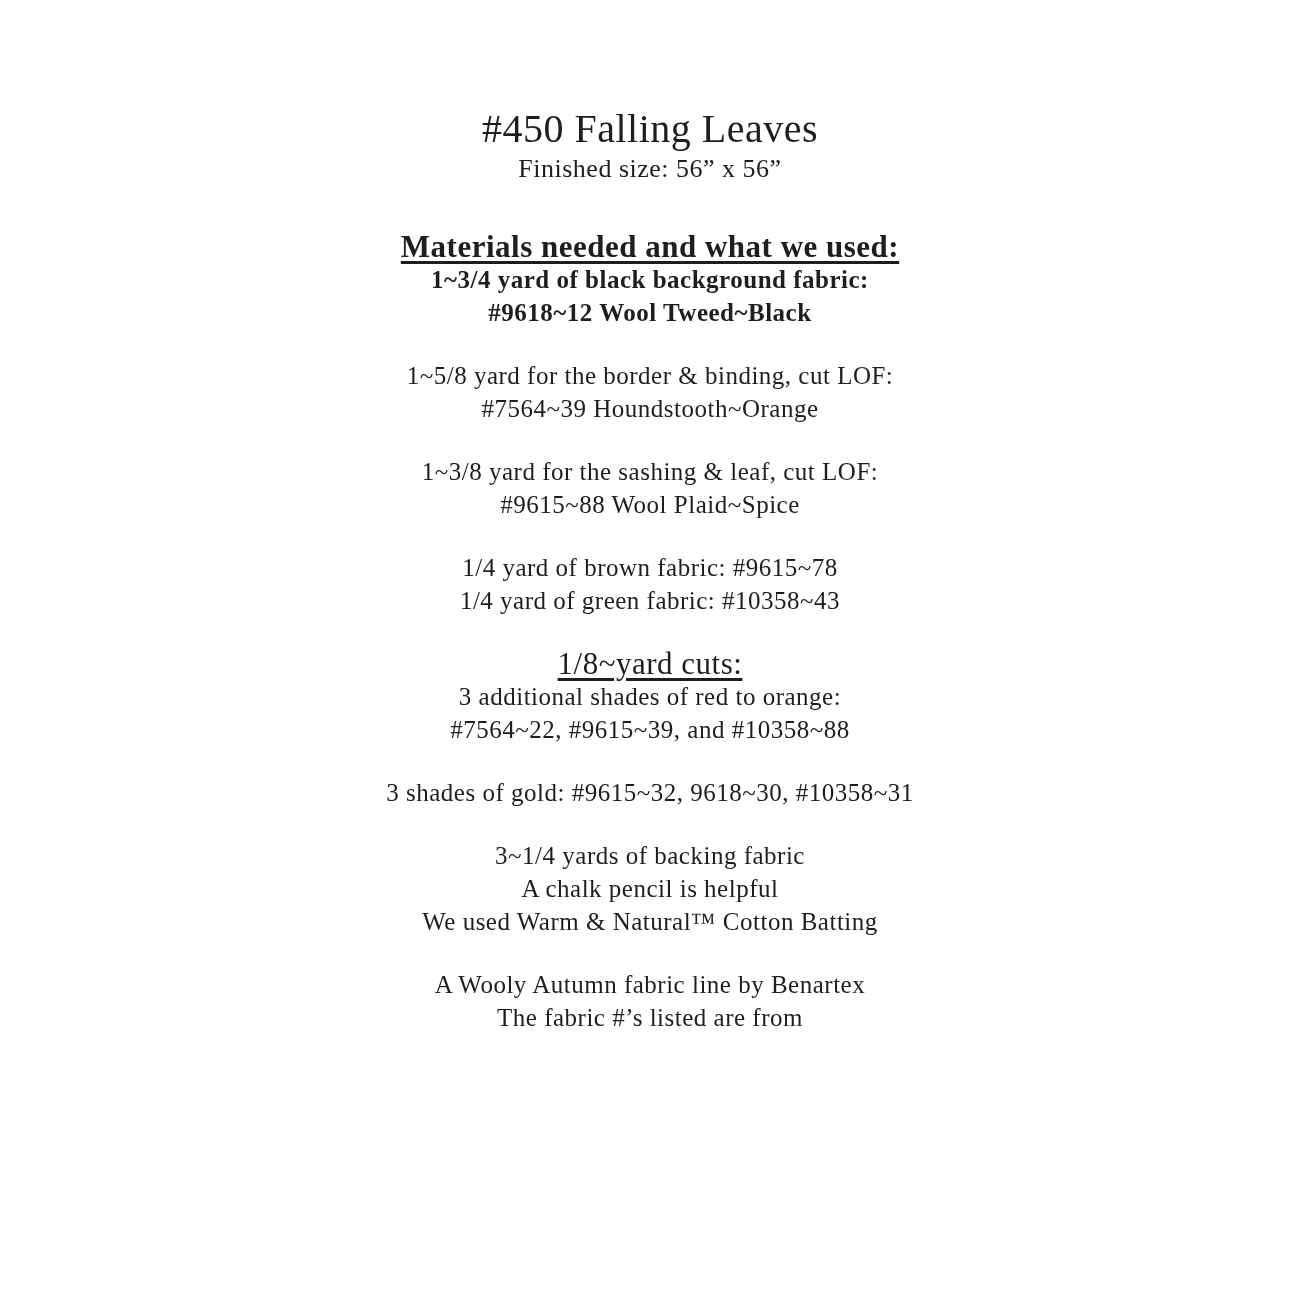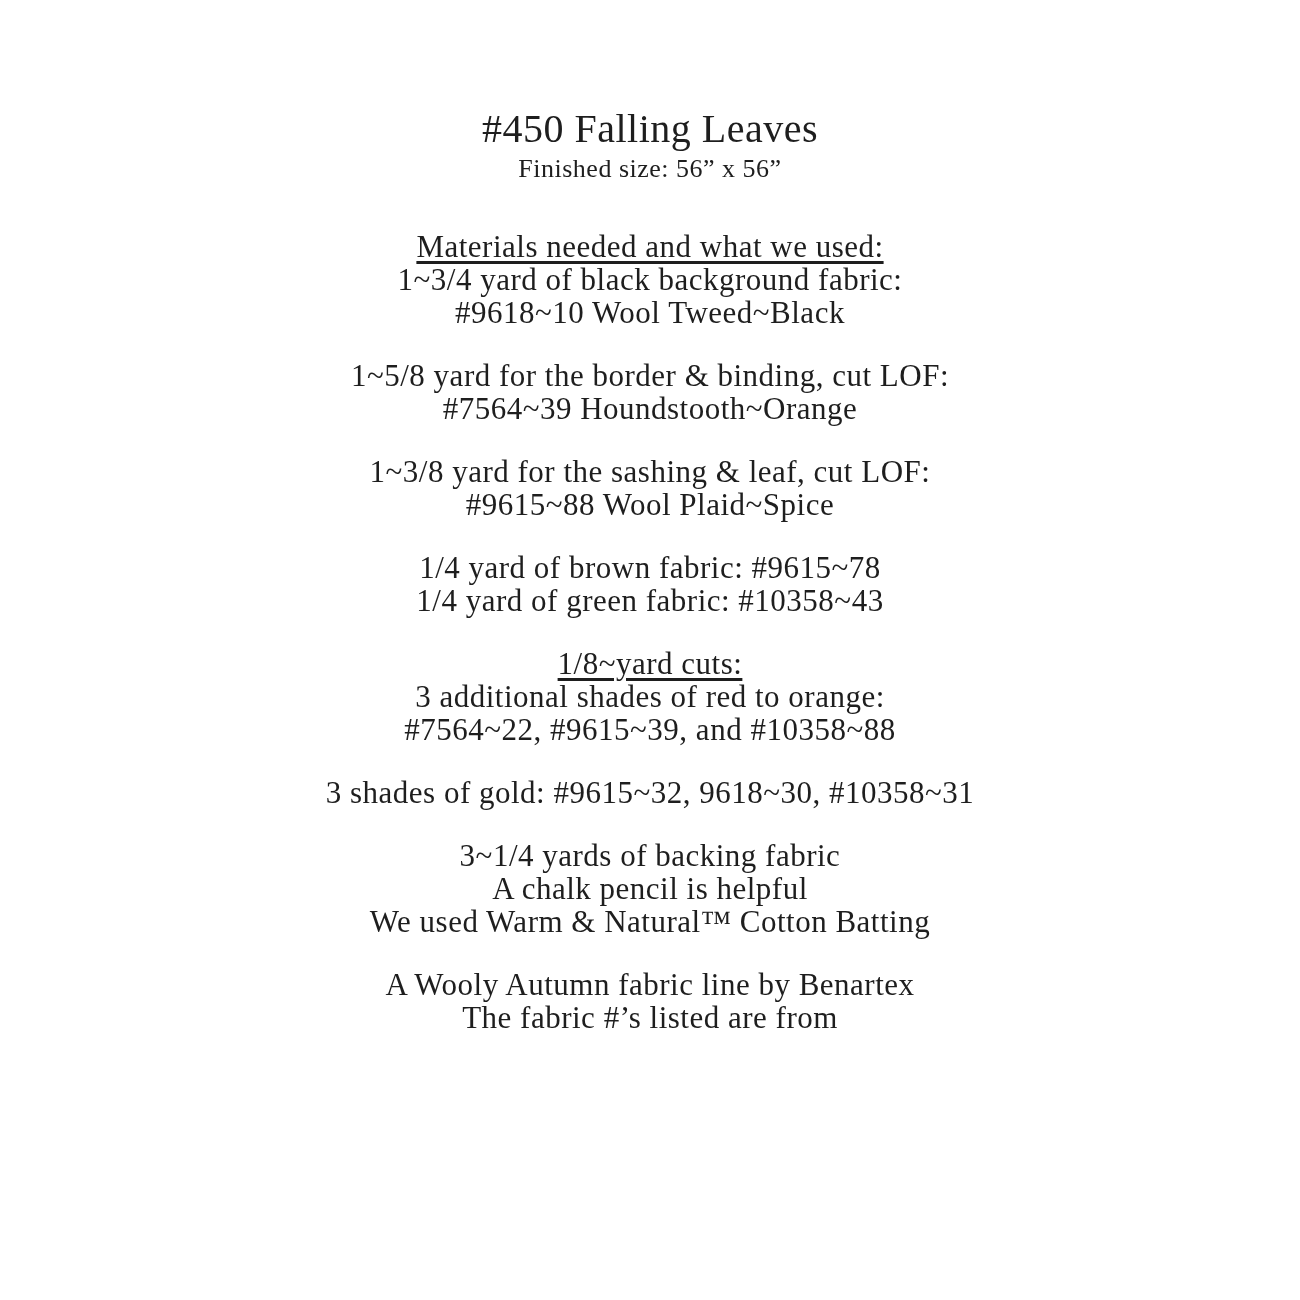--- a/index.html
+++ b/index.html
@@ -28,48 +28,49 @@
   .doc-subtitle {
     font-size: 26px;
     line-height: 34px;
     letter-spacing: 0.5px;
   }
   .section {
     margin-top: 30px;
   }
   .section.first {
     margin-top: 44px;
+    font-weight: bold;
   }
   .section-heading {
     font-size: 31px;
     line-height: 33px;
     letter-spacing: 0.5px;
     text-decoration: underline;
     text-underline-offset: 4px;
   }
   .text-line {
-    font-size: 31px;
+    font-size: 25px;
     line-height: 33px;
     letter-spacing: 0.5px;
     white-space: nowrap;
   }
 </style>
 </head>
 <body>
 
 <div class="page">
   <div class="content">
 
     <div class="doc-title">#450 Falling Leaves</div>
     <div class="doc-subtitle">Finished size: 56” x 56”</div>
 
     <div class="section first">
       <div class="section-heading">Materials needed and what we used:</div>
       <div class="text-line">1~3/4 yard of black background fabric:</div>
-      <div class="text-line">#9618~10 Wool Tweed~Black</div>
+      <div class="text-line">#9618~12 Wool Tweed~Black</div>
     </div>
 
     <div class="section">
       <div class="text-line">1~5/8 yard for the border &amp; binding, cut LOF:</div>
       <div class="text-line">#7564~39 Houndstooth~Orange</div>
     </div>
 
     <div class="section">
       <div class="text-line">1~3/8 yard for the sashing &amp; leaf, cut LOF:</div>
       <div class="text-line">#9615~88 Wool Plaid~Spice</div>

